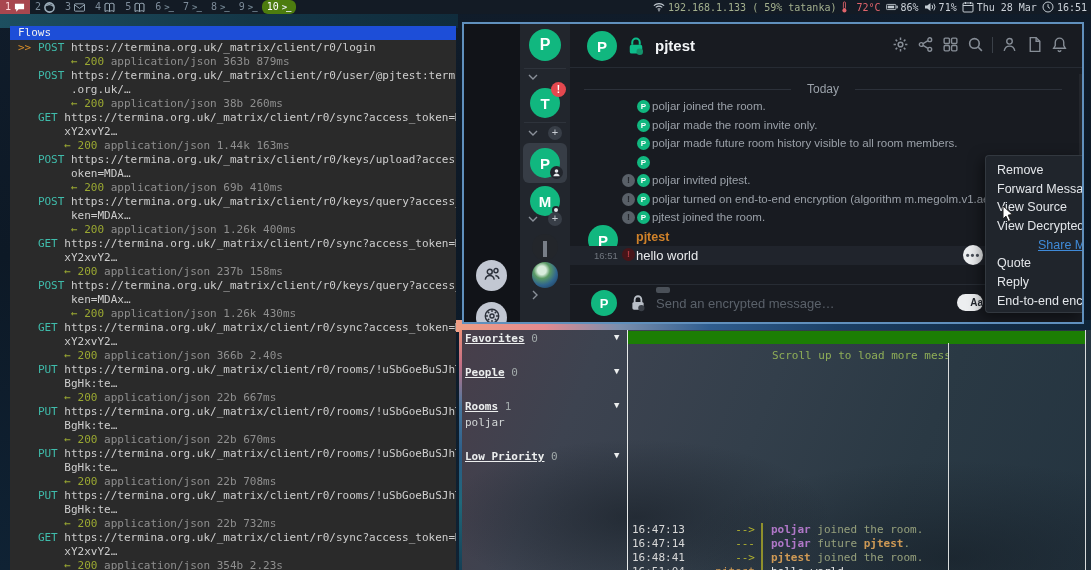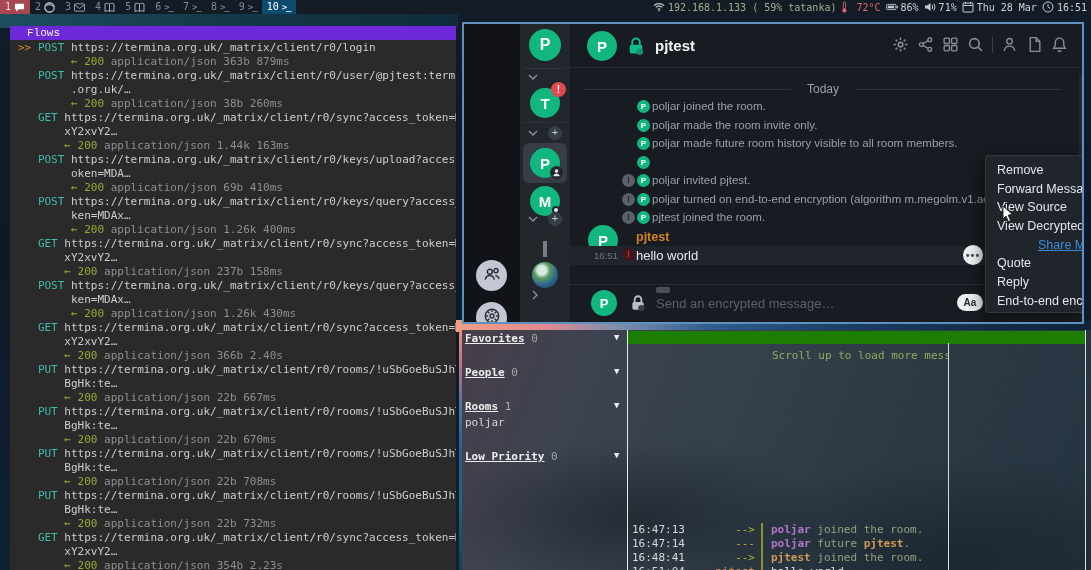--- a/index.html
+++ b/index.html
@@ -14,33 +14,33 @@
   .band-mid{left:455px;top:320px;width:636px;height:12px;
     background:linear-gradient(90deg,#ef9f85 0%,#e28a90 14%,#7a8fae 26%,#2f5d8e 40%,#1b4066 60%,#122c46 85%,#0f2538 100%);}
 
   
   .taskbar{left:0;top:0;width:1091px;height:14px;background:#131b25;display:flex;align-items:center;
     font-size:10px;color:#7d8b99;}
   .ws{display:flex;align-items:center;gap:3px;height:14px;padding:0 5px;}
   .ws .num{font-size:10px;line-height:14px;}
   .ws.urgent{background:#a8474f;color:#fff;}
   .ws.urgent .num{color:#ffd9db;}
-  .ws.active{background:#0c4a6e;color:#fff;}
+  .ws.active{background:#4d7c0f;color:#fff;border-radius:6px;}
   .ws .ticon{color:#70828f;font-weight:bold;font-size:9px;letter-spacing:-1px;}
   .ws.active .ticon{color:#e8eef4;}
   .ws .icn{display:inline-flex;width:11px;height:11px;color:#9fb0bd;}
   .ws.urgent .icn{color:#fff;}
   .tray{margin-left:auto;display:flex;align-items:center;gap:5px;padding-right:4px;font-size:10px;}
   .tray .item{display:flex;align-items:center;gap:3px;white-space:pre;}
   .tray .icn{display:inline-flex;width:12px;height:12px;color:#c3cbd2;}
   .tray .icn.red{color:#e0646c;}
 
   
   .mitm{left:10px;top:26px;width:446px;height:544px;background:#2a2a2a;overflow:hidden;}
-  .mitm-title{height:14px;background:#6d28d9;color:#efefef;font-size:11px;line-height:14px;padding-left:17px;font-family:Liberation Mono, monospace;}
+  .mitm-title{height:14px;background:#1d4ed8;color:#efefef;font-size:11px;line-height:14px;padding-left:8px;}
   .flows{padding:1px 0 0 8px;font-size:11px;line-height:14px;white-space:pre;color:#cdcdcd;}
   .flows .meth{color:#3fbcab;}
   .flows .marker{color:#d98e2b;}
   .flows .code{color:#9aa832;}
   .flows .meta{color:#8f8f8f;}
 
   
   .element{left:462px;top:22px;width:622px;height:302px;border:2px solid #6090bd;background:#181b21;overflow:hidden;}
   .el-inner{position:relative;width:618px;height:298px;font-family:"Liberation Sans",sans-serif;}
   .tagpanel{position:absolute;left:0;top:0;width:56px;height:100%;background:#111318;}
@@ -91,21 +91,21 @@
   .msg-text{position:absolute;left:66px;top:224px;font-size:13px;color:#e8eaec;}
   .msg-opts{position:absolute;left:393px;top:221px;width:20px;height:20px;border-radius:50%;background:#eceef0;
     color:#4a505a;display:flex;align-items:center;justify-content:center;font-size:11px;letter-spacing:1px;font-weight:bold;}
 
   .composer-line{position:absolute;left:0;top:260px;width:100%;height:1px;background:#272c34;}
   .comp-avatar{left:21px;top:266px;width:26px;height:26px;font-size:13px;}
   .comp-lock{position:absolute;left:59px;top:270px;width:18px;height:18px;color:#b9bfc7;}
   .comp-hint{position:absolute;left:86px;top:263px;width:14px;height:6px;border-radius:2px;background:#4a5058;}
   .comp-input{position:absolute;left:86px;top:272px;font-size:13px;color:#5a616a;}
   .comp-format{position:absolute;left:387px;top:270px;width:26px;height:17px;border-radius:9px;background:#eceef0;
-    color:#23272e;font-size:10px;font-weight:bold;text-align:center;line-height:17px;}
+    color:#23272e;font-size:10px;font-weight:bold;text-align:right;line-height:17px;}
 
   .ctx-menu{position:absolute;left:415px;top:131px;width:97px;height:158px;background:#20252c;
     border:1px solid #32383f;border-right:none;border-radius:4px 0 0 4px;box-shadow:-3px 4px 14px rgba(0,0,0,.5);
     padding-top:5px;overflow:hidden;z-index:5;}
   .ctx-item{height:18.7px;line-height:18.7px;padding-left:11px;font-size:12.5px;color:#e3e6ea;white-space:nowrap;}
   .ctx-item.link{text-decoration:underline;}
   .cursor{position:absolute;left:538px;top:181px;width:12px;height:18px;z-index:9;}
 
   
   .weechat{left:459px;top:330px;width:632px;height:240px;overflow:hidden;color:#dcdcdc;font-size:11px;

